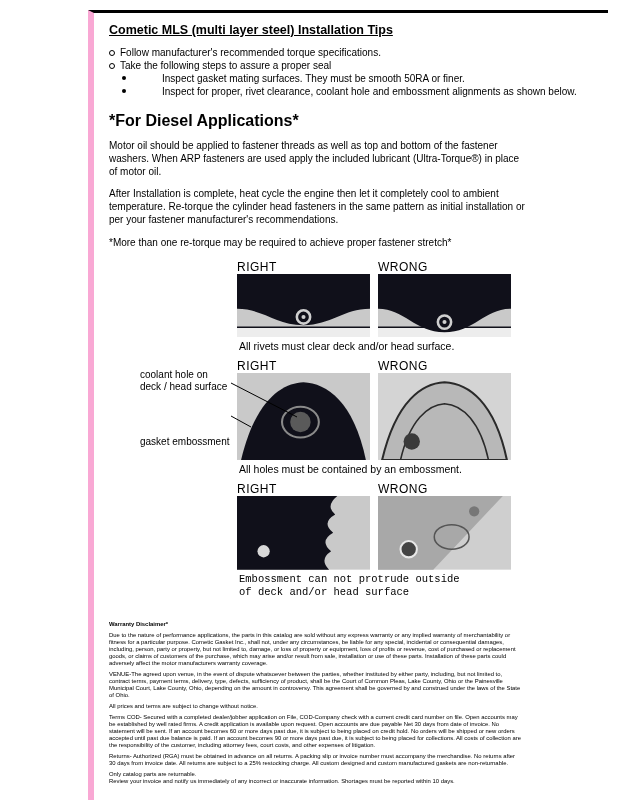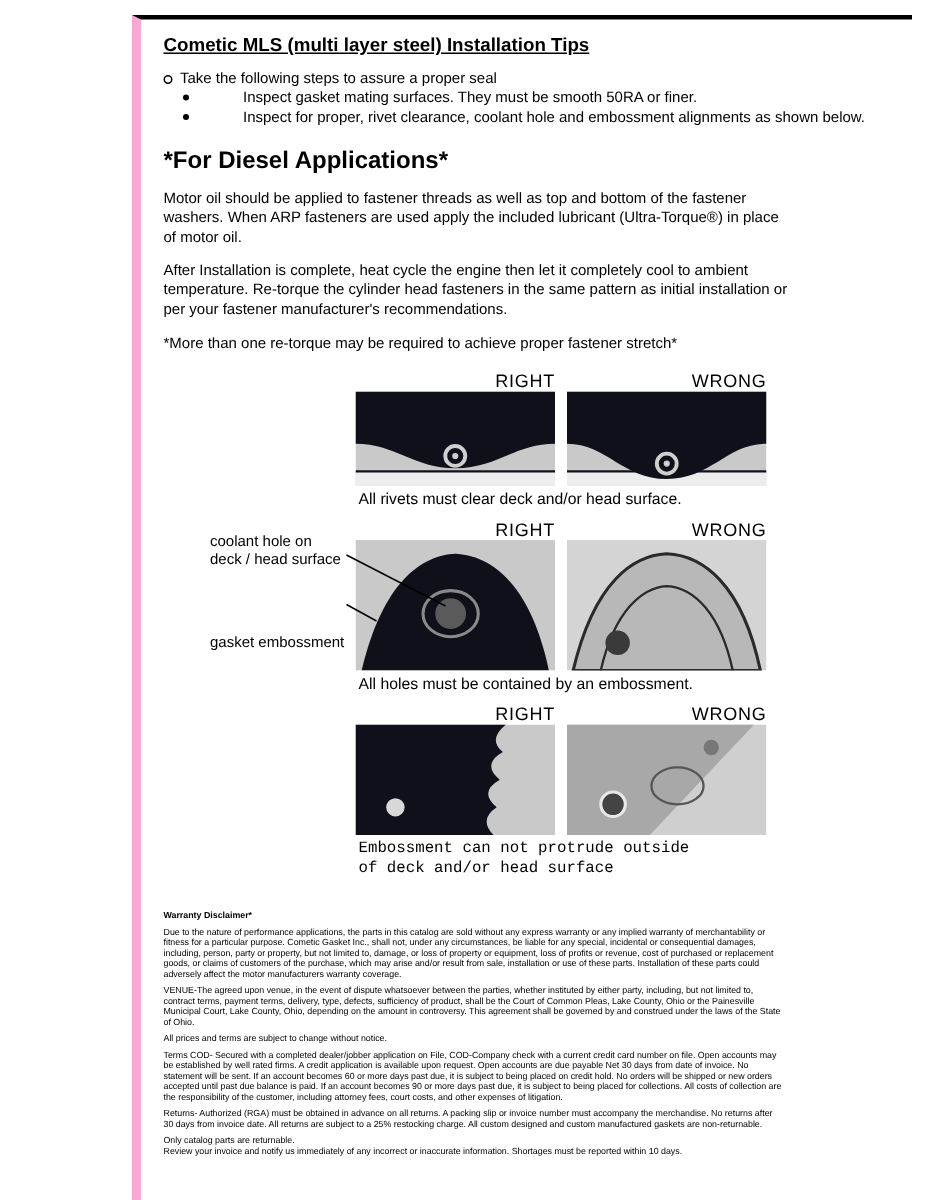--- a/index.html
+++ b/index.html
@@ -21,21 +21,21 @@
   .bullet.sub { margin-left:13px;gap:31px; }
   .marker-fill { width:4px; height:4px; background:#000; border-radius:50%; margin:4px 5px 0 0; flex:none; }
 
   .heading { font-size:16px; font-weight:bold; margin:14px 0 0 0; }
   .para { font-size:10px; line-height:13px; width:416px; margin:9px 0 0 0; }
   .note { font-size:10px; line-height:13px; margin:10px 0 0 0; }
 
   .diagrams { margin-top:11px; }
   .diag-row { position:relative; margin-left:128px; width:280px; }
   .hdr-row { display:flex; gap:8px; }
-  .hdr { width:133px; text-align:right; font-size:12px; letter-spacing:0.5px; }
+  .hdr { width:133px; text-align:left; font-size:12px; letter-spacing:0.5px; }
   .img-row { display:flex; gap:8px; }
   .img-row svg { display:block; width:133px; }
   .caption { font-size:10.5px; line-height:13px; margin:3px 0 6px 2px; }
   .caption.wrap { width:235px;font-family:Liberation Mono, monospace; }
 
   .ptr-label { position:absolute; left:-97px; width:95px; font-size:10px; line-height:12px; }
   .lbl1 { top:10px; }
   .lbl2 { top:49px;margin-top:28px; }
   .ptr-lines { position:absolute; left:0; top:0; overflow:visible; pointer-events:none; }
 
@@ -45,20 +45,24 @@
   .fine .tight { margin:0; }
 </style>
 </head>
 <body>
 
 <div class="frame">
   <div class="content">
 
     <div class="title">Cometic MLS (multi layer steel) Installation Tips</div>
 
+    <div class="bullet">
+      <span class="marker-open"></span>
+      <span>Follow manufacturer's recommended torque specifications.</span>
+    </div>
     <div class="bullet">
       <span class="marker-open"></span>
       <span>Take the following steps to assure a proper seal</span>
     </div>
     <div class="bullet sub">
       <span class="marker-fill"></span>
       <span>Inspect gasket mating surfaces.  They must be smooth 50RA or finer.</span>
     </div>
     <div class="bullet sub">
       <span class="marker-fill"></span>

